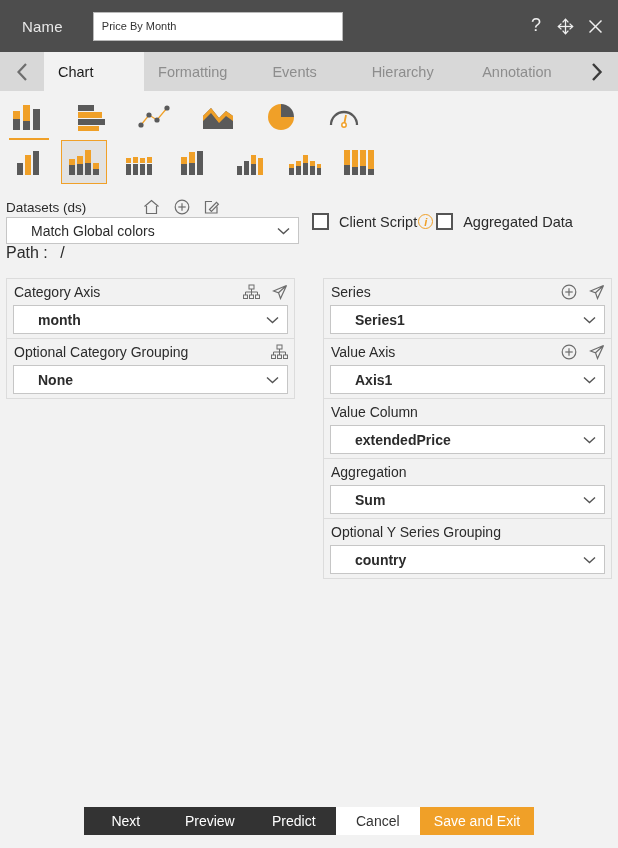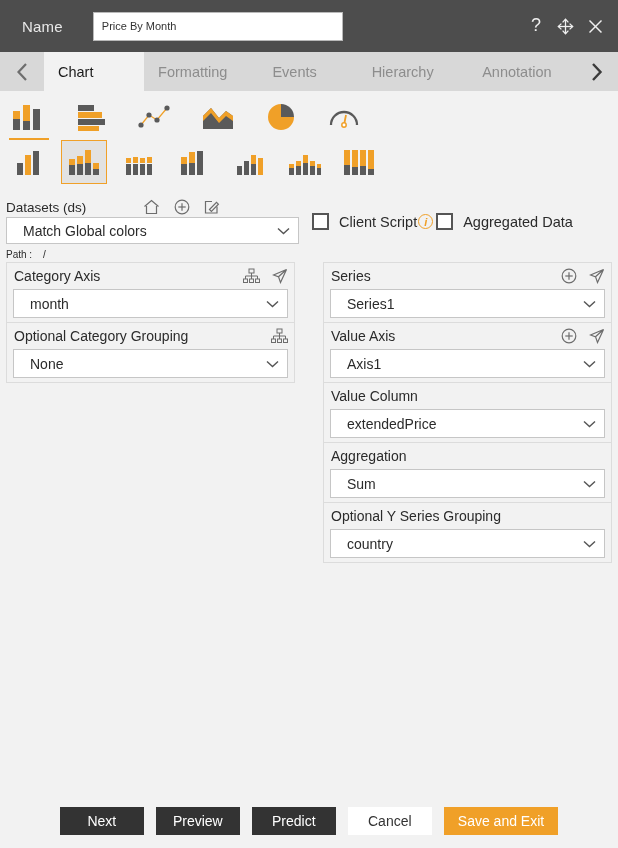--- a/index.html
+++ b/index.html
@@ -65,60 +65,60 @@
   .ctype2.selected { border:1px solid #f0a028; background:#e2e2e2; }
 
   
   .datasets { padding:6px 0 0 6px; position:relative; }
   .ds-head { display:flex; align-items:flex-end; height:22px; }
   .ds-title { font-size:13.5px; color:#2b2b2b; }
   .ds-icons { display:flex; align-items:center; gap:14px; margin-left:57px; color:#6d6d6d; }
   .ds-icons span { cursor:pointer; display:flex; }
   .sel {
     position:relative; background:#fff; border:1px solid #c6c6c6;
-    height:27px; display:flex; align-items:center; padding:0 26px 0 16px;
+    height:27px; display:flex; align-items:center; padding:0 26px 0 24px;
     font-size:14px; color:#2b2b2b; cursor:pointer;
   }
   .sel .chev {
     position:absolute; right:8px; top:50%; transform:translateY(-50%);
     width:13px; height:8px; color:#555;
   }
   .ds-select { width:293px; margin-top:2px; }
-  .ds-path { font-size:10px; color:#2b2b2b; margin-top:5px; }
+  .ds-path { font-size:16px; color:#2b2b2b; }
   .ds-path .p { margin-left:8px; }
 
   .checks {
     position:absolute; left:312px; top:26px;
     display:flex; align-items:center; font-size:14.5px; color:#2b2b2b;
   }
   .cbox { width:17px; height:17px; border:2px solid #555; background:#fff; cursor:pointer; }
   .checks .lbl { margin-left:10px; }
   .infoi {
     width:15px; height:15px; border:1.4px solid #f0a028; border-radius:50%;
     color:#f0a028; font-size:11px; font-style:italic; font-weight:bold;
     display:inline-flex; align-items:center; justify-content:center;
     margin:0 3px 0 1px; cursor:pointer;
   }
 
   
-  .cols { display:flex; margin-top:2px; padding:0 6px; gap:28px; align-items:flex-start; }
+  .cols { display:flex; margin-top:16px; padding:0 6px; gap:28px; align-items:flex-start; }
   .col { width:295px; }
   .group { border:1px solid #dcdcdc; background:#f2f2f2; padding:0 0 4px 0; }
   .group + .group { border-top:none; }
   .fl-head { display:flex; align-items:center; height:26px; padding:0 6px 0 7px; }
   .fl-label { font-size:14px; color:#2b2b2b; }
   .fl-icons { margin-left:auto; display:flex; align-items:center; gap:12px; color:#6d6d6d; }
   .fl-icons span { cursor:pointer; display:flex; }
   .fld { margin:0 6px; }
-  .fld .sel { height:29px; }
+  .fld .sel { height:29px;font-weight:bold; }
 
   
   .footer {
     position:absolute; left:0; right:0; bottom:0; height:54px;
-    display:flex; align-items:center; justify-content:center; gap:12px;
+    display:flex; align-items:center; justify-content:center; gap:0;
   }
   .btn {
     height:28px; min-width:84px; padding:0 14px;
     display:flex; align-items:center; justify-content:center;
     font-size:14px; border:none; cursor:pointer;
     font-family:"Liberation Sans", sans-serif;
   }
   .btn.dark { background:#333; color:#fff; }
   .btn.light { background:#fff; color:#333; }
   .btn.accent { background:#f0a028; color:#fff; }

